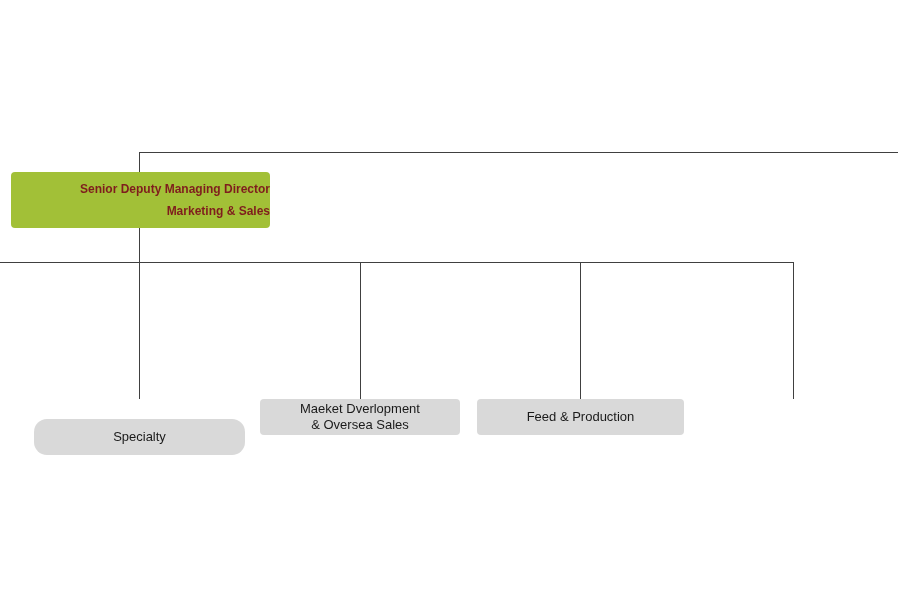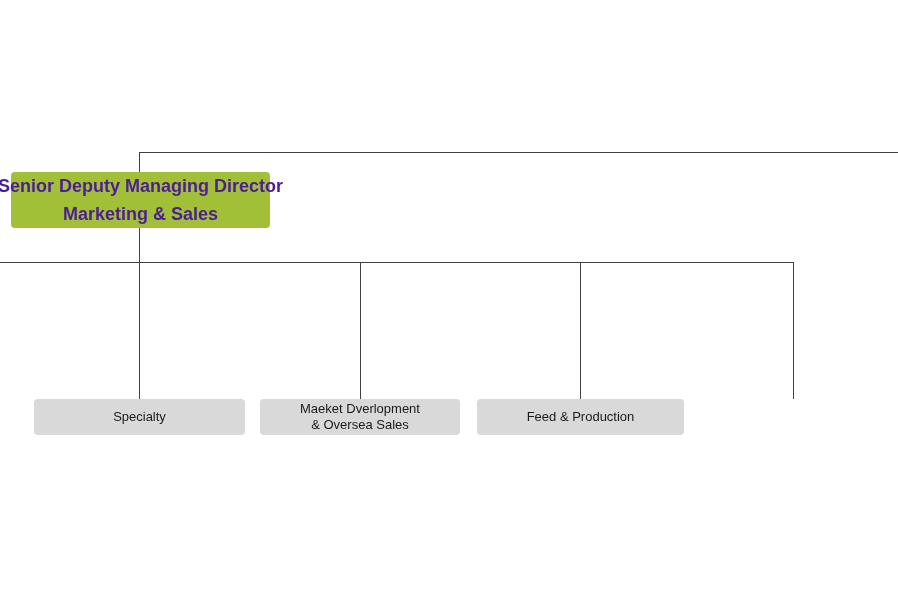--- a/index.html
+++ b/index.html
@@ -38,24 +38,25 @@
     box-sizing: border-box;
     display: flex;
     flex-direction: column;
     align-items: center;
     justify-content: center;
     border-radius: 4px;
     text-align: center;
   }
   .node-exec {
     background: #A2C037;
-    color: #4c1d95;
+    color: #7f1d1d;
     font-weight: bold;
-    font-size: 18px;
+    font-size: 12px;
     line-height: 1.05;
+    align-items: flex-end;
   }
   .node-exec .line-1 { margin-bottom: 9px; }
   .node-unit {
     background: #D9D9D9;
     color: #1a1a1a;
     font-weight: normal;
     font-size: 13px;
     line-height: 1.25;
   }
   .node-label { display: block; white-space: nowrap; }
@@ -73,21 +74,21 @@
 
   <div class="conn-v" style="left:360px; top:262px; height:137px;"></div>
   <div class="conn-v" style="left:580px; top:262px; height:137px;"></div>
   <div class="conn-v" style="left:793px; top:262px; height:137px;"></div>
 
   <div class="node node-exec" style="left:11px; top:172px; width:259px; height:56px;">
     <span class="node-label line-1">Senior Deputy Managing Director</span>
     <span class="node-label line-2">Marketing &amp; Sales</span>
   </div>
 
-  <div class="node node-unit" style="left:34px; top:399px; width:211px; height:36px;">
+  <div class="node node-unit" style="left:34px; top:419px; width:211px; height:36px;border-radius:13px;">
     <span class="node-label">Specialty</span>
   </div>
 
   <div class="node node-unit" style="left:260px; top:399px; width:200px; height:36px;">
     <span class="node-label">Maeket Dverlopment</span>
     <span class="node-label">&amp; Oversea Sales</span>
   </div>
 
   <div class="node node-unit" style="left:477px; top:399px; width:207px; height:36px;text-align:right;">
     <span class="node-label">Feed &amp; Production</span>

